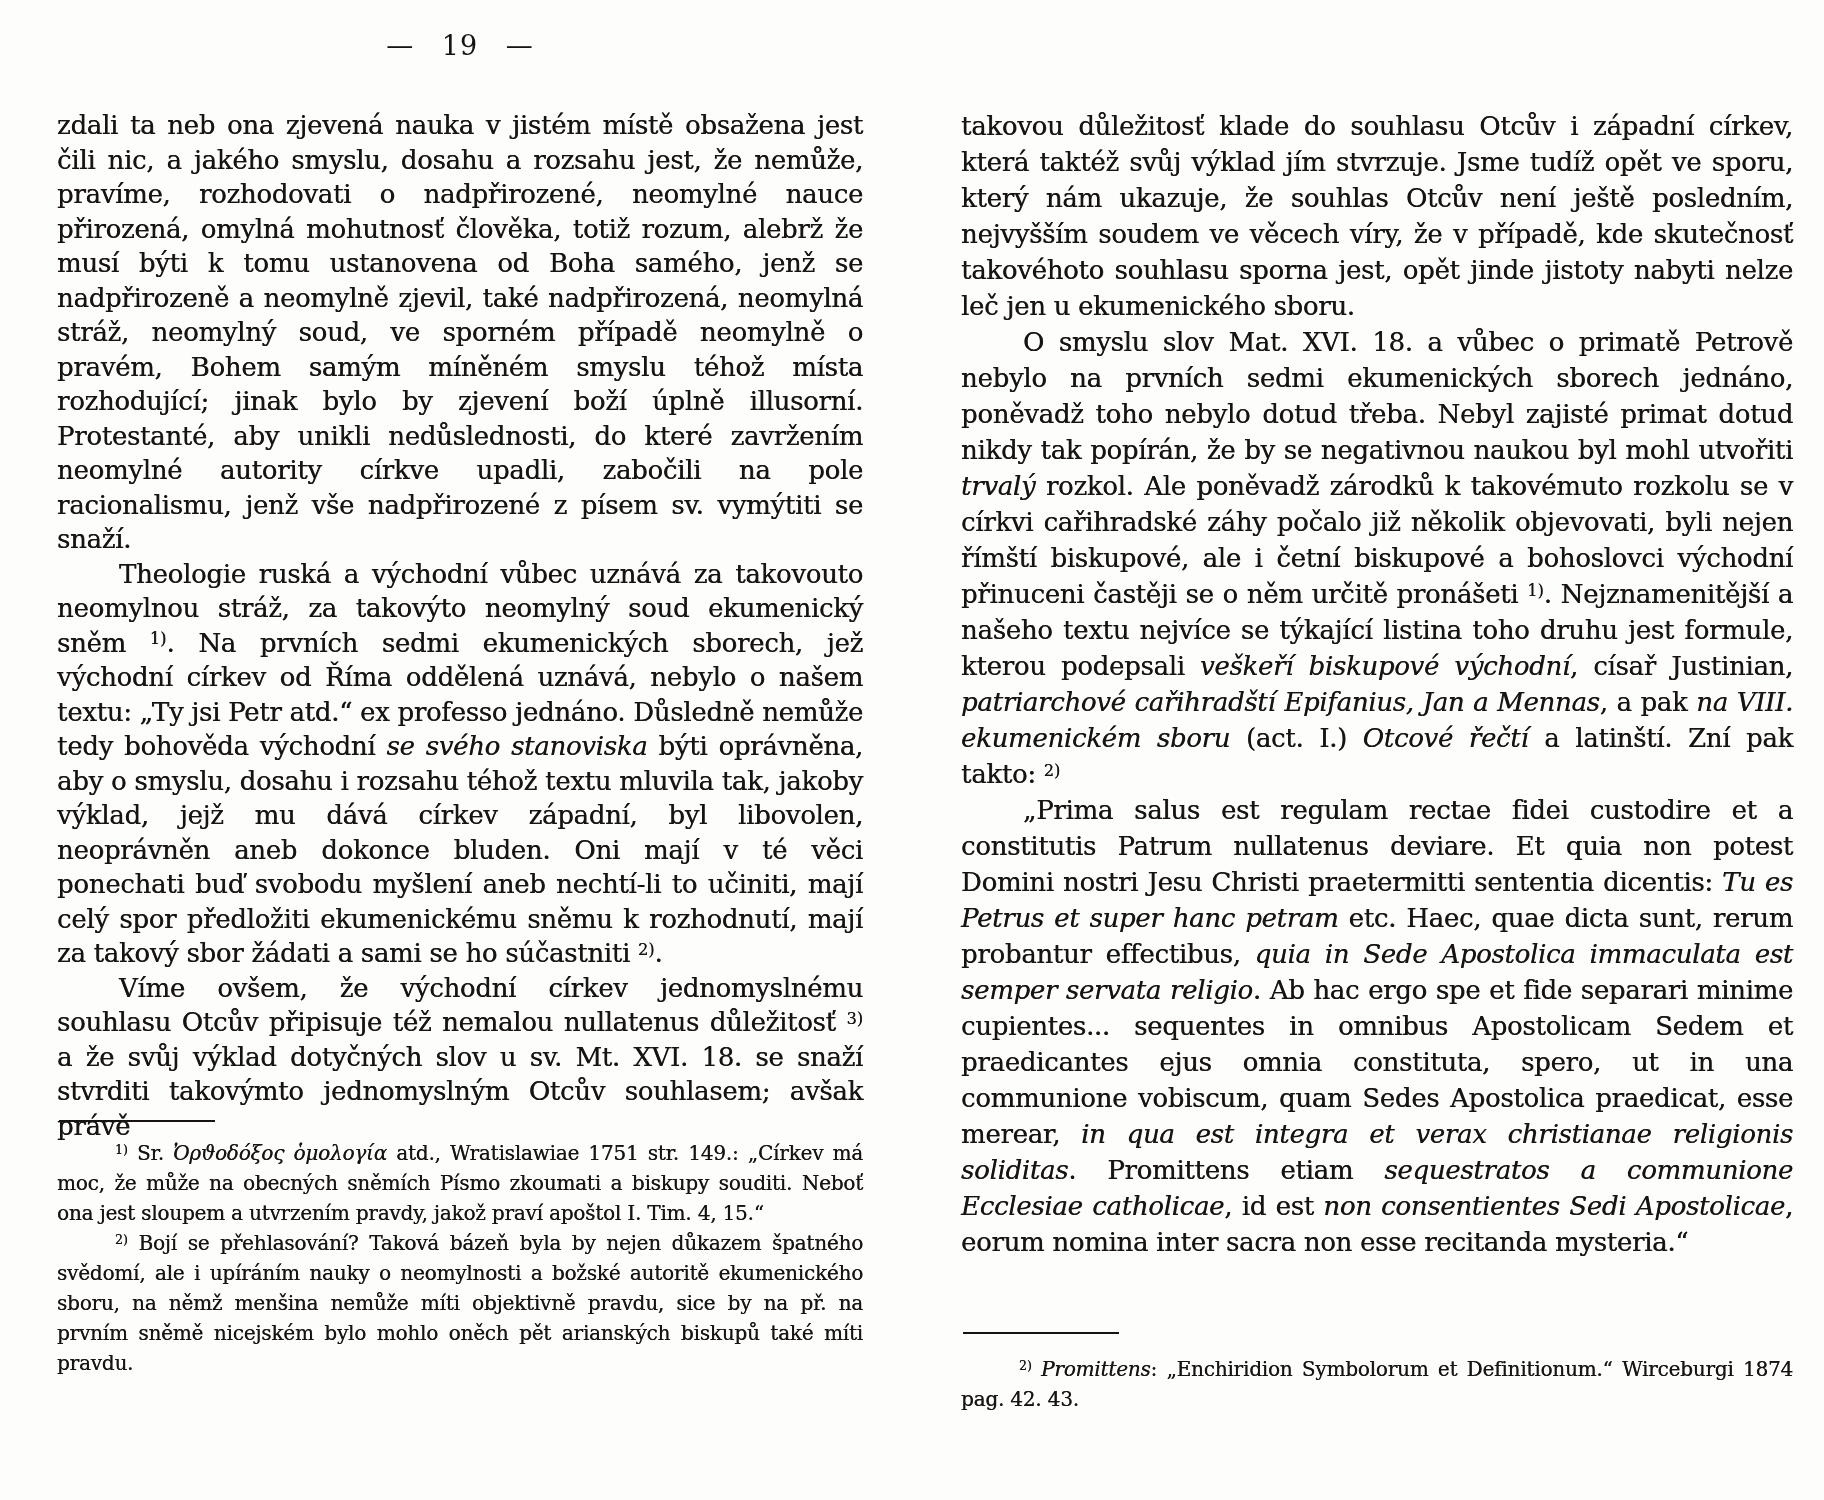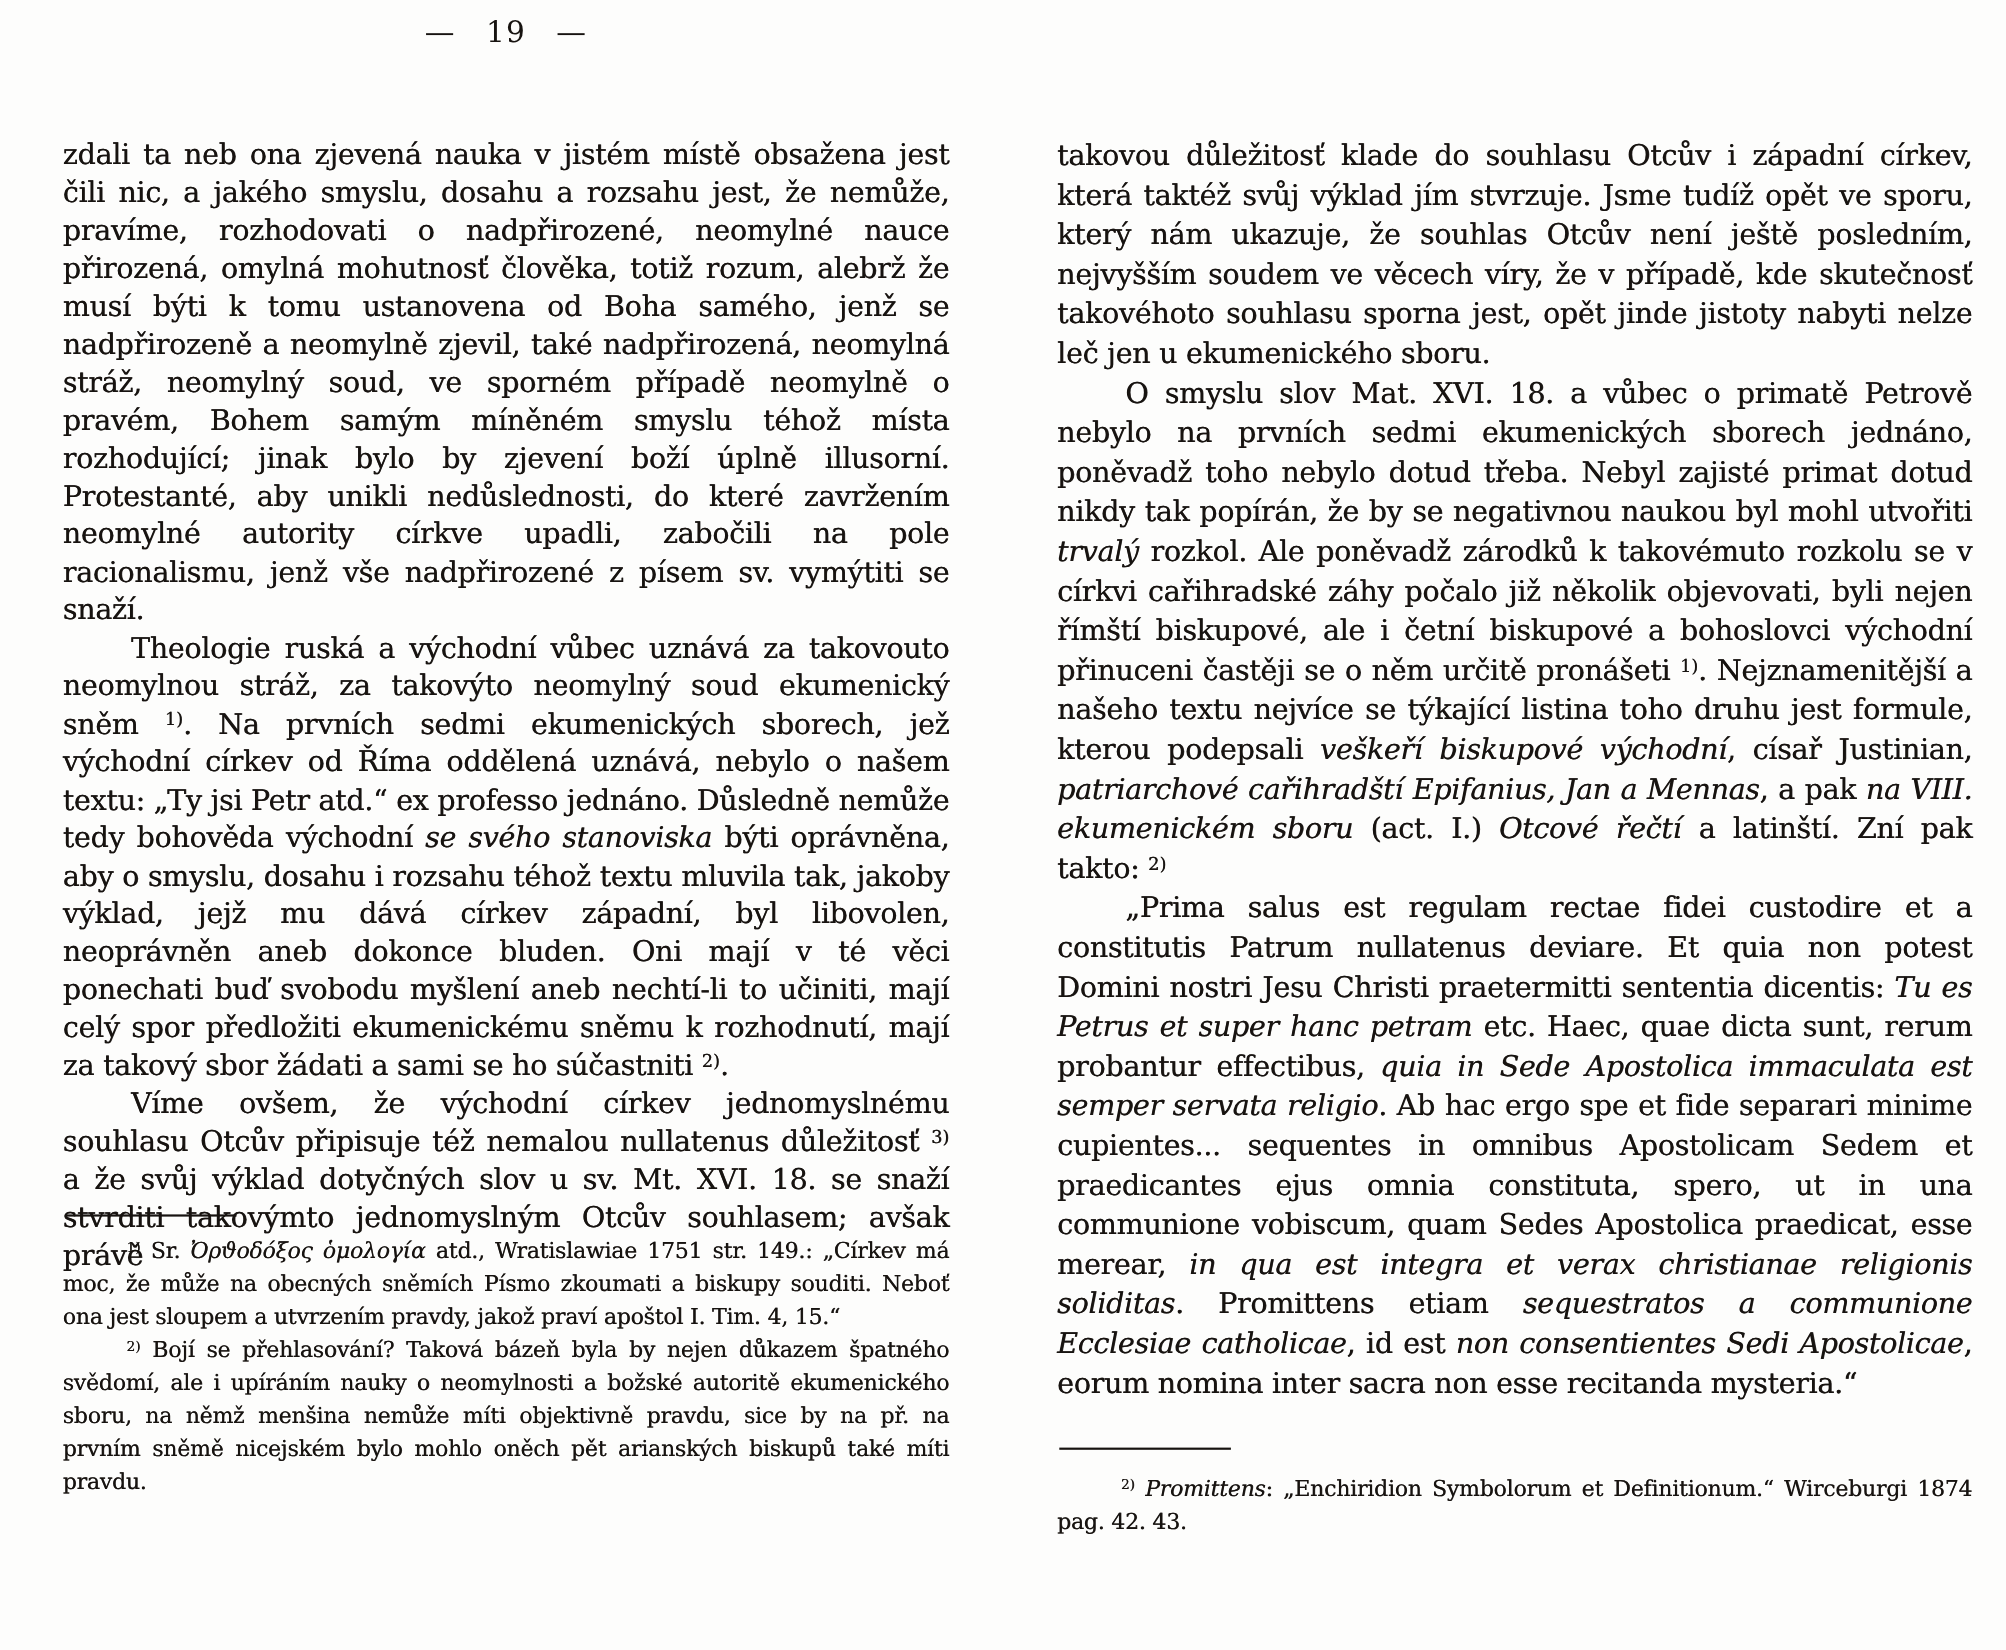--- a/index.html
+++ b/index.html
@@ -4,36 +4,35 @@
 <style>
   :root { --paper:#fdfdfc; --ink:#171310; }
   * { box-sizing:border-box; }
   html,body { margin:0; padding:0; }
   body {
     width:1824px; height:1500px; position:relative; overflow:hidden;
     background:var(--paper);
     color:var(--ink);
     font-family:"DejaVu Serif", "Liberation Serif", serif;
   }
-  .page { position:absolute; top:0; height:1464px; }
+  .page { position:absolute; top:16px; height:1464px; }
   .page-left  { left:57px;  width:806px; }
   .page-right { left:961px; width:832px; }
 
   .page-header {
     position:absolute; top:14px; left:0; right:0;
     text-align:center; font-size:27px; word-spacing:18px;
     letter-spacing:1px;
   }
 
   .body-text {
     position:absolute; top:92px; left:0; right:0;
     text-align:justify; text-justify:inter-word;
     font-size:26px; letter-spacing:-0.3px;
     text-shadow:0.35px 0 0 rgba(23,19,16,0.85);
-    margin-top:32px;
   }
   .page-left  .body-text { line-height:34.5px; }
   .page-right .body-text { line-height:36px; }
 
   .para { margin:0; }
   .para.indent { text-indent:62px; }
 
   sup.fnref {
     font-size:62%; line-height:0; vertical-align:baseline;
     position:relative; top:-0.45em; letter-spacing:0;

